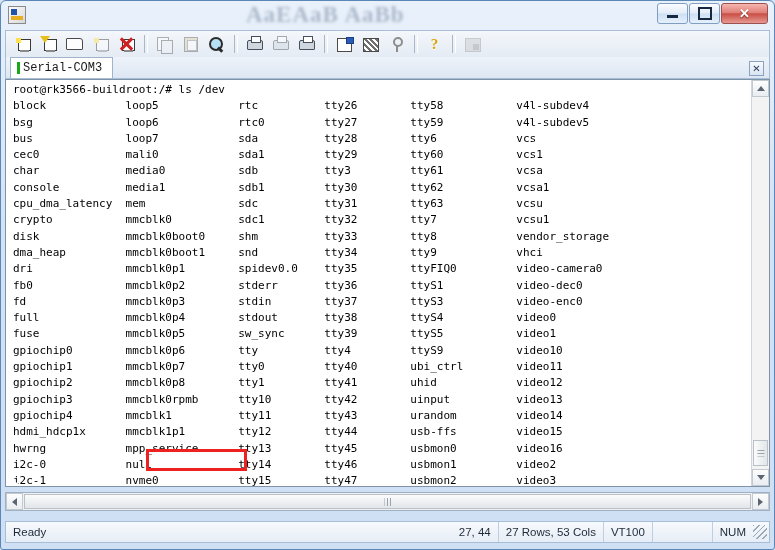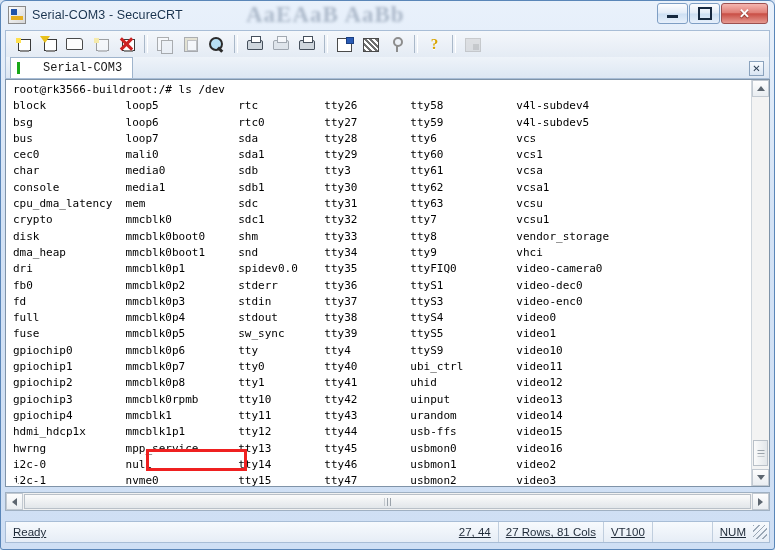--- a/index.html
+++ b/index.html
@@ -112,21 +112,21 @@
   
   .tabstrip{
     position:absolute;left:4px;top:56px;right:4px;height:22px;
     background:linear-gradient(to bottom,#eef3f9 0%,#dde7f3 100%);
     border:1px solid #a8bdd6;border-top:none;
     box-sizing:border-box;display:flex;align-items:flex-end;
   }
   .tab{
     height:20px;margin-left:4px;padding:0 10px 0 6px;
     background:#ffffff;border:1px solid #9fb4cc;border-bottom:none;
-    display:flex;align-items:center;gap:23px;
+    display:flex;align-items:center;gap:3px;
     font-family:"Liberation Mono", monospace;font-size:12px;color:#1a1a1a;
     cursor:pointer;
     margin-top:14px;
   }
   .tab-mark{width:3px;height:12px;background:#19a819;display:block;}
   .tab-close{
     position:absolute;right:5px;top:4px;width:13px;height:13px;
     background:linear-gradient(to bottom,#f8fbff,#d9e5f3);
     border:1px solid #8aa2bd;display:flex;align-items:center;justify-content:center;
     font-size:10px;color:#2a3c52;cursor:pointer;line-height:1;
@@ -204,36 +204,35 @@
 
   
   .statusbar{
     position:absolute;left:4px;right:4px;bottom:6px;height:22px;
     background:linear-gradient(to bottom,#f7fafd,#e6edf6);
     border:1px solid #a8bdd6;box-sizing:border-box;
     display:flex;align-items:center;font-size:11.5px;color:#1e2a38;
   }
   .sb-cell{
     height:100%;display:flex;align-items:center;padding:0 7px;
-    border-right:1px solid #c0cede;box-sizing:border-box;white-space:nowrap;text-decoration:underline;
+    border-right:1px solid #c0cede;box-sizing:border-box;white-space:nowrap;
   }
   .sb-ready{flex:1 1 auto;border-right:none;}
   .sb-grip{
     width:14px;height:14px;margin-left:auto;margin-right:2px;
     background:repeating-linear-gradient(135deg,#9aa7b5 0 1px,transparent 1px 4px);
   }
 </style>
 </head>
 <body>
 
 <div class="window">
 
   <div class="titlebar">
     <div class="title-icon"></div>
-    <div class="title-text">Serial-COM3 - SecureCRT</div>
     <div class="ghost">AaEAaB AaBb</div>
     <div class="wbtns">
       <div class="wbtn">
         <span class="glyph">
             <i class="min-bar"></i>
           </span>
       </div>
       <div class="wbtn">
         <span class="glyph">
             <i class="max-sq"></i>
@@ -395,20 +394,20 @@
         <i class="hgrip"></i>
       </div>
     <div class="hs-btn hs-r">
         <i class="tri rt"></i>
       </div>
   </div>
 
   <div class="statusbar">
     <div class="sb-cell sb-ready">Ready</div>
     <div class="sb-cell">27, 44</div>
-    <div class="sb-cell">27 Rows, 81 Cols</div>
+    <div class="sb-cell">27 Rows, 53 Cols</div>
     <div class="sb-cell">VT100</div>
     <div class="sb-cell" style="width:60px"></div>
     <div class="sb-cell" style="border-right:none">NUM</div>
     <div class="sb-grip"></div>
   </div>
 
 </div>
 
 </body></html>

